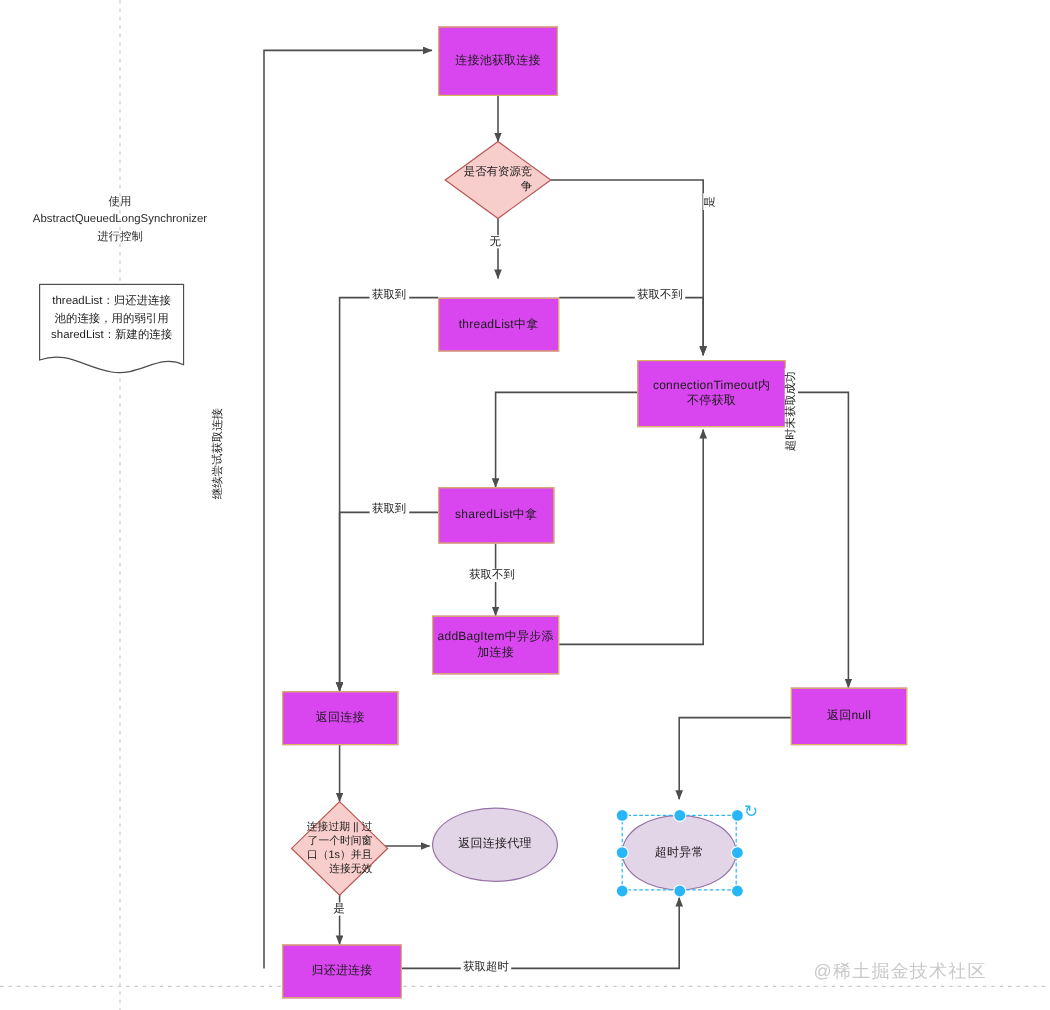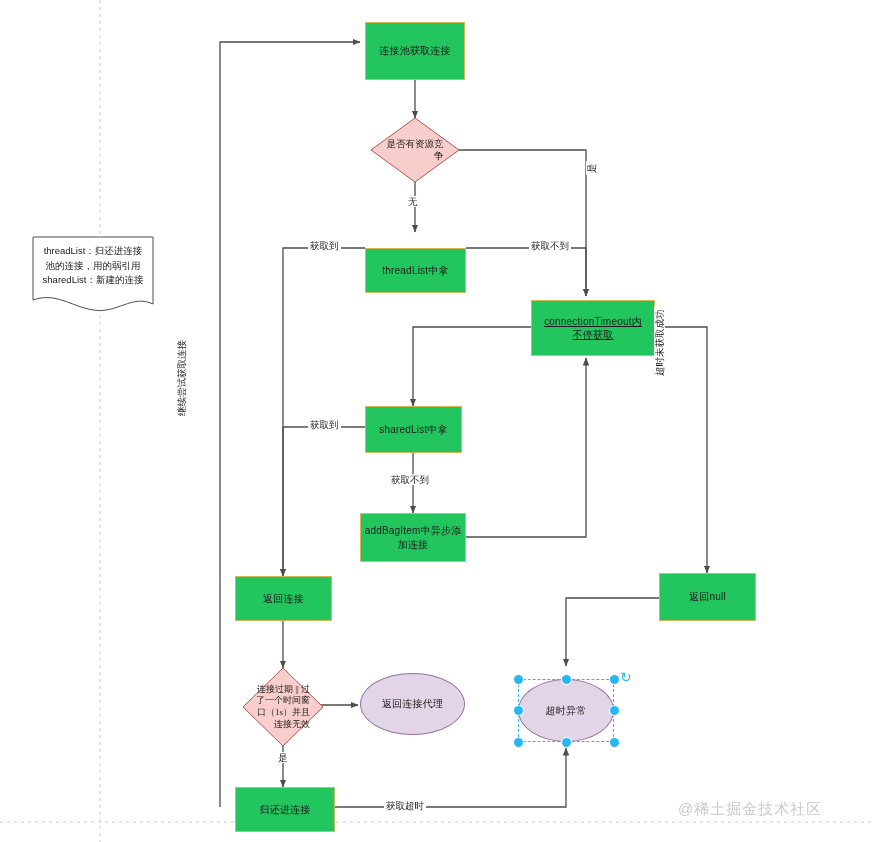--- a/index.html
+++ b/index.html
@@ -30,21 +30,21 @@
     justify-content: center;
     text-align: center;
     color: #1a1a1a;
     font-size: 10px;
     line-height: 1.35;
     letter-spacing: .2px;
     white-space: pre-line;
     padding: 2px;
   }
   .box {
-    background: #22c55e;
+    background: #d946ef;
     border: 1px solid #d6b656;
   }
   .ellipse {
     background: #e1d5e7;
     border: 1px solid #9673a6;
     border-radius: 50%;
   }
   .diamond-wrap {
     position: absolute;
   }
@@ -192,37 +192,37 @@
   <div class="diamond-wrap" style="left:371px;top:118px;width:88px;height:64px;">
     <svg width="88" height="64" viewBox="0 0 88 64" xmlns="http://www.w3.org/2000/svg">
       <polygon points="44,0 88,32 44,64 0,32" fill="#f8cecc" stroke="#b85450" stroke-width="1"></polygon>
     </svg>
     <div class="diamond-label">是否有资源竞
 争</div>
   </div>
 
   <div class="node box" style="left:365px;top:248px;width:101px;height:45px;">threadList中拿</div>
 
-  <div class="node box" style="left:531px;top:300px;width:124px;height:56px;text-decoration:underline;">connectionTimeout内
+  <div class="node box" style="left:531px;top:300px;width:124px;height:56px;">connectionTimeout内
 不停获取</div>
 
   <div class="node box" style="left:360px;top:513px;width:106px;height:49px;">addBagItem中异步添
 加连接</div>
 
   <div class="node box" style="left:365px;top:406px;width:97px;height:47px;">sharedList中拿</div>
 
   <div class="node box" style="left:235px;top:576px;width:97px;height:45px;">返回连接</div>
 
   <div class="node box" style="left:659px;top:573px;width:97px;height:48px;">返回null</div>
 
   <div class="diamond-wrap" style="left:243px;top:668px;width:80px;height:78px;">
     <svg width="80" height="78" viewBox="0 0 80 78" xmlns="http://www.w3.org/2000/svg">
       <polygon points="40,0 80,39 40,78 0,39" fill="#f8cecc" stroke="#b85450" stroke-width="1"></polygon>
     </svg>
-    <div class="diamond-label" style="font-size:9px;width:90px;left:-5px;font-family:Liberation Serif, serif;">连接过期 || 过
+    <div class="diamond-label" style="font-size:9px;width:90px;left:-5px;">连接过期 || 过
 了一个时间窗
 口（1s）并且
 连接无效</div>
   </div>
 
   <div class="node ellipse" style="left:360px;top:673px;width:105px;height:62px;">返回连接代理</div>
 
   <div class="node ellipse" style="left:518px;top:679px;width:96px;height:63px;">超时异常</div>
 
   <div class="sel-rect" style="left:518px;top:679px;width:96px;height:63px;"></div>
@@ -251,20 +251,23 @@
   <div class="edge-label" style="left:308px;top:419px;">获取到</div>
 
   <div class="edge-label" style="left:389px;top:474px;">获取不到</div>
 
   <div class="edge-label vert" style="left:176px;top:418px;">继续尝试获取连接</div>
 
   <div class="edge-label" style="left:276px;top:752px;">是</div>
 
   <div class="edge-label" style="left:384px;top:800px;">获取超时</div>
 
+  <div class="free-text" style="left:0px;top:162px;width:200px;">使用
+AbstractQueuedLongSynchronizer
+进行控制</div>
 
   <div class="note" style="left:32px;top:236px;width:122px;height:78px;">
     <svg width="122" height="78" viewBox="0 0 122 78" xmlns="http://www.w3.org/2000/svg">
       <path d="M1,1 L121,1 L121,68 C100,58 85,78 61,74 C38,70 24,56 1,64 Z" fill="#ffffff" stroke="#4d4d4d" stroke-width="1"></path>
     </svg>
     <div class="note-text">threadList：归还进连接
 池的连接，用的弱引用
 sharedList：新建的连接</div>
   </div>
 

